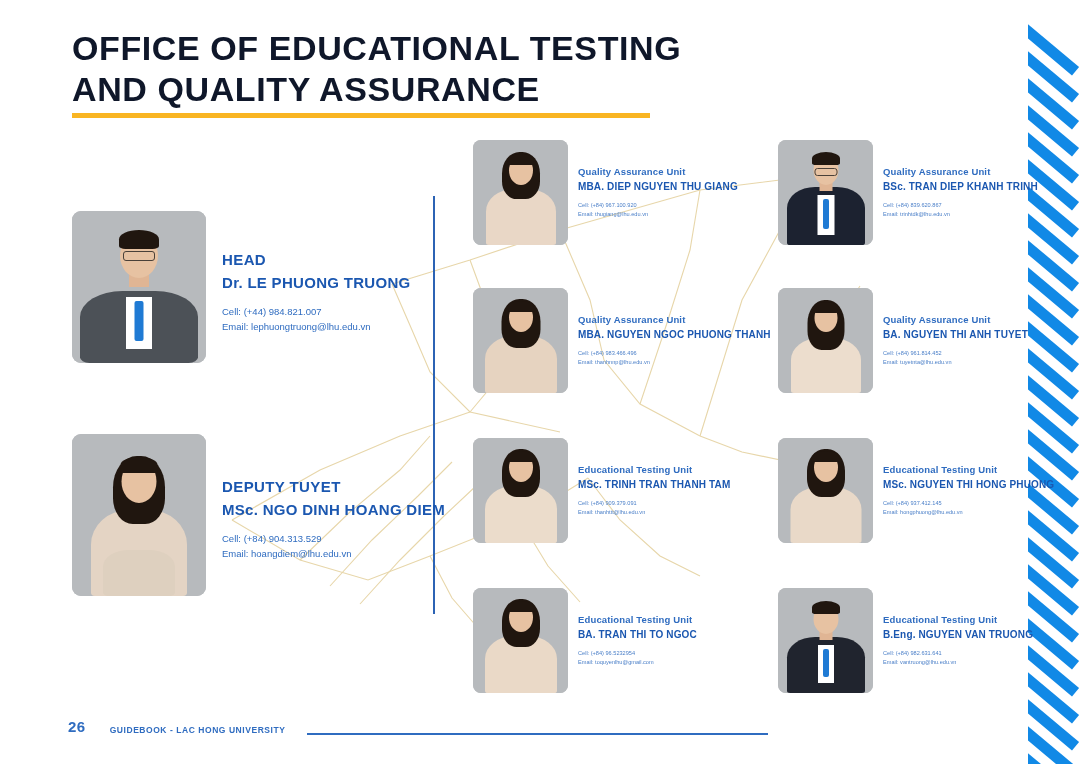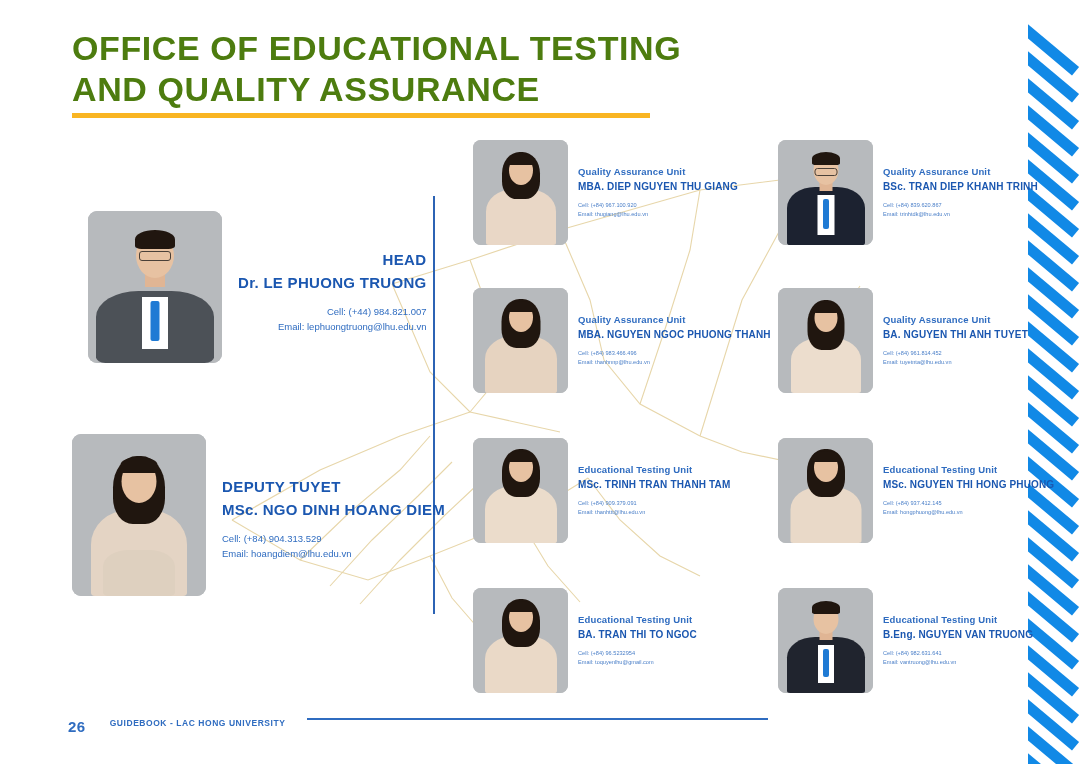--- a/index.html
+++ b/index.html
@@ -40,21 +40,21 @@
     position: absolute;
     left: 72px;
     top: 28px;
     width: 620px;
   }
   .title-line {
     font-size: 34px;
     font-weight: 800;
     letter-spacing: 0.6px;
     line-height: 1.22;
-    color: #4d7c0f;
+    color: #0f172a;
     text-transform: uppercase;
   }
   .title-rule {
     position: absolute;
     left: 72px;
     top: 113px;
     width: 578px;
     height: 5px;
     background: #f9b522;
   }
@@ -214,21 +214,21 @@
     border-radius: 3px;
     background: transparent;
   }
 
   
   .footer {
     position: absolute;
     left: 68px;
     top: 718px;
     display: flex;
-    align-items: flex-start;
+    align-items: flex-end;
     width: 700px;
   }
   .footer .pagenum {
     font-size: 15px;
     font-weight: 700;
     color: #2f6cc0;
     letter-spacing: 0.5px;
   }
   .footer .label {
     margin-left: 24px;
@@ -301,21 +301,21 @@
 </div>
 
 <div class="title-block">
   <div class="title-line">OFFICE OF EDUCATIONAL TESTING</div>
   <div class="title-line">AND QUALITY ASSURANCE</div>
 </div>
 <div class="title-rule"></div>
 
 <div class="divider"></div>
 
-<div class="lead" style="left:88px; top:211px;text-align:right;">
+<div class="lead" style="left:72px; top:211px;">
   <div class="photo">
     <div class="p-bg"></div>
     <div class="p-body" style="width:118px; height:72px; bottom:0; background:#4c5157;"></div>
     <div class="p-shirt" style="width:26px; height:52px; bottom:14px;"></div>
     <div class="p-neck" style="width:20px; height:16px; top:60px;"></div>
     <div class="p-tie" style="width:9px; height:40px; bottom:22px; border-radius:2px;"></div>
     <div class="p-head" style="width:38px; height:45px; top:22px;"></div>
     <div class="p-hair" style="width:40px; height:19px; top:19px; border-radius:50% 50% 16% 16%;"></div>
     <div class="p-glasses" style="width:30px; height:8px; top:40px;"></div>
   </div>

